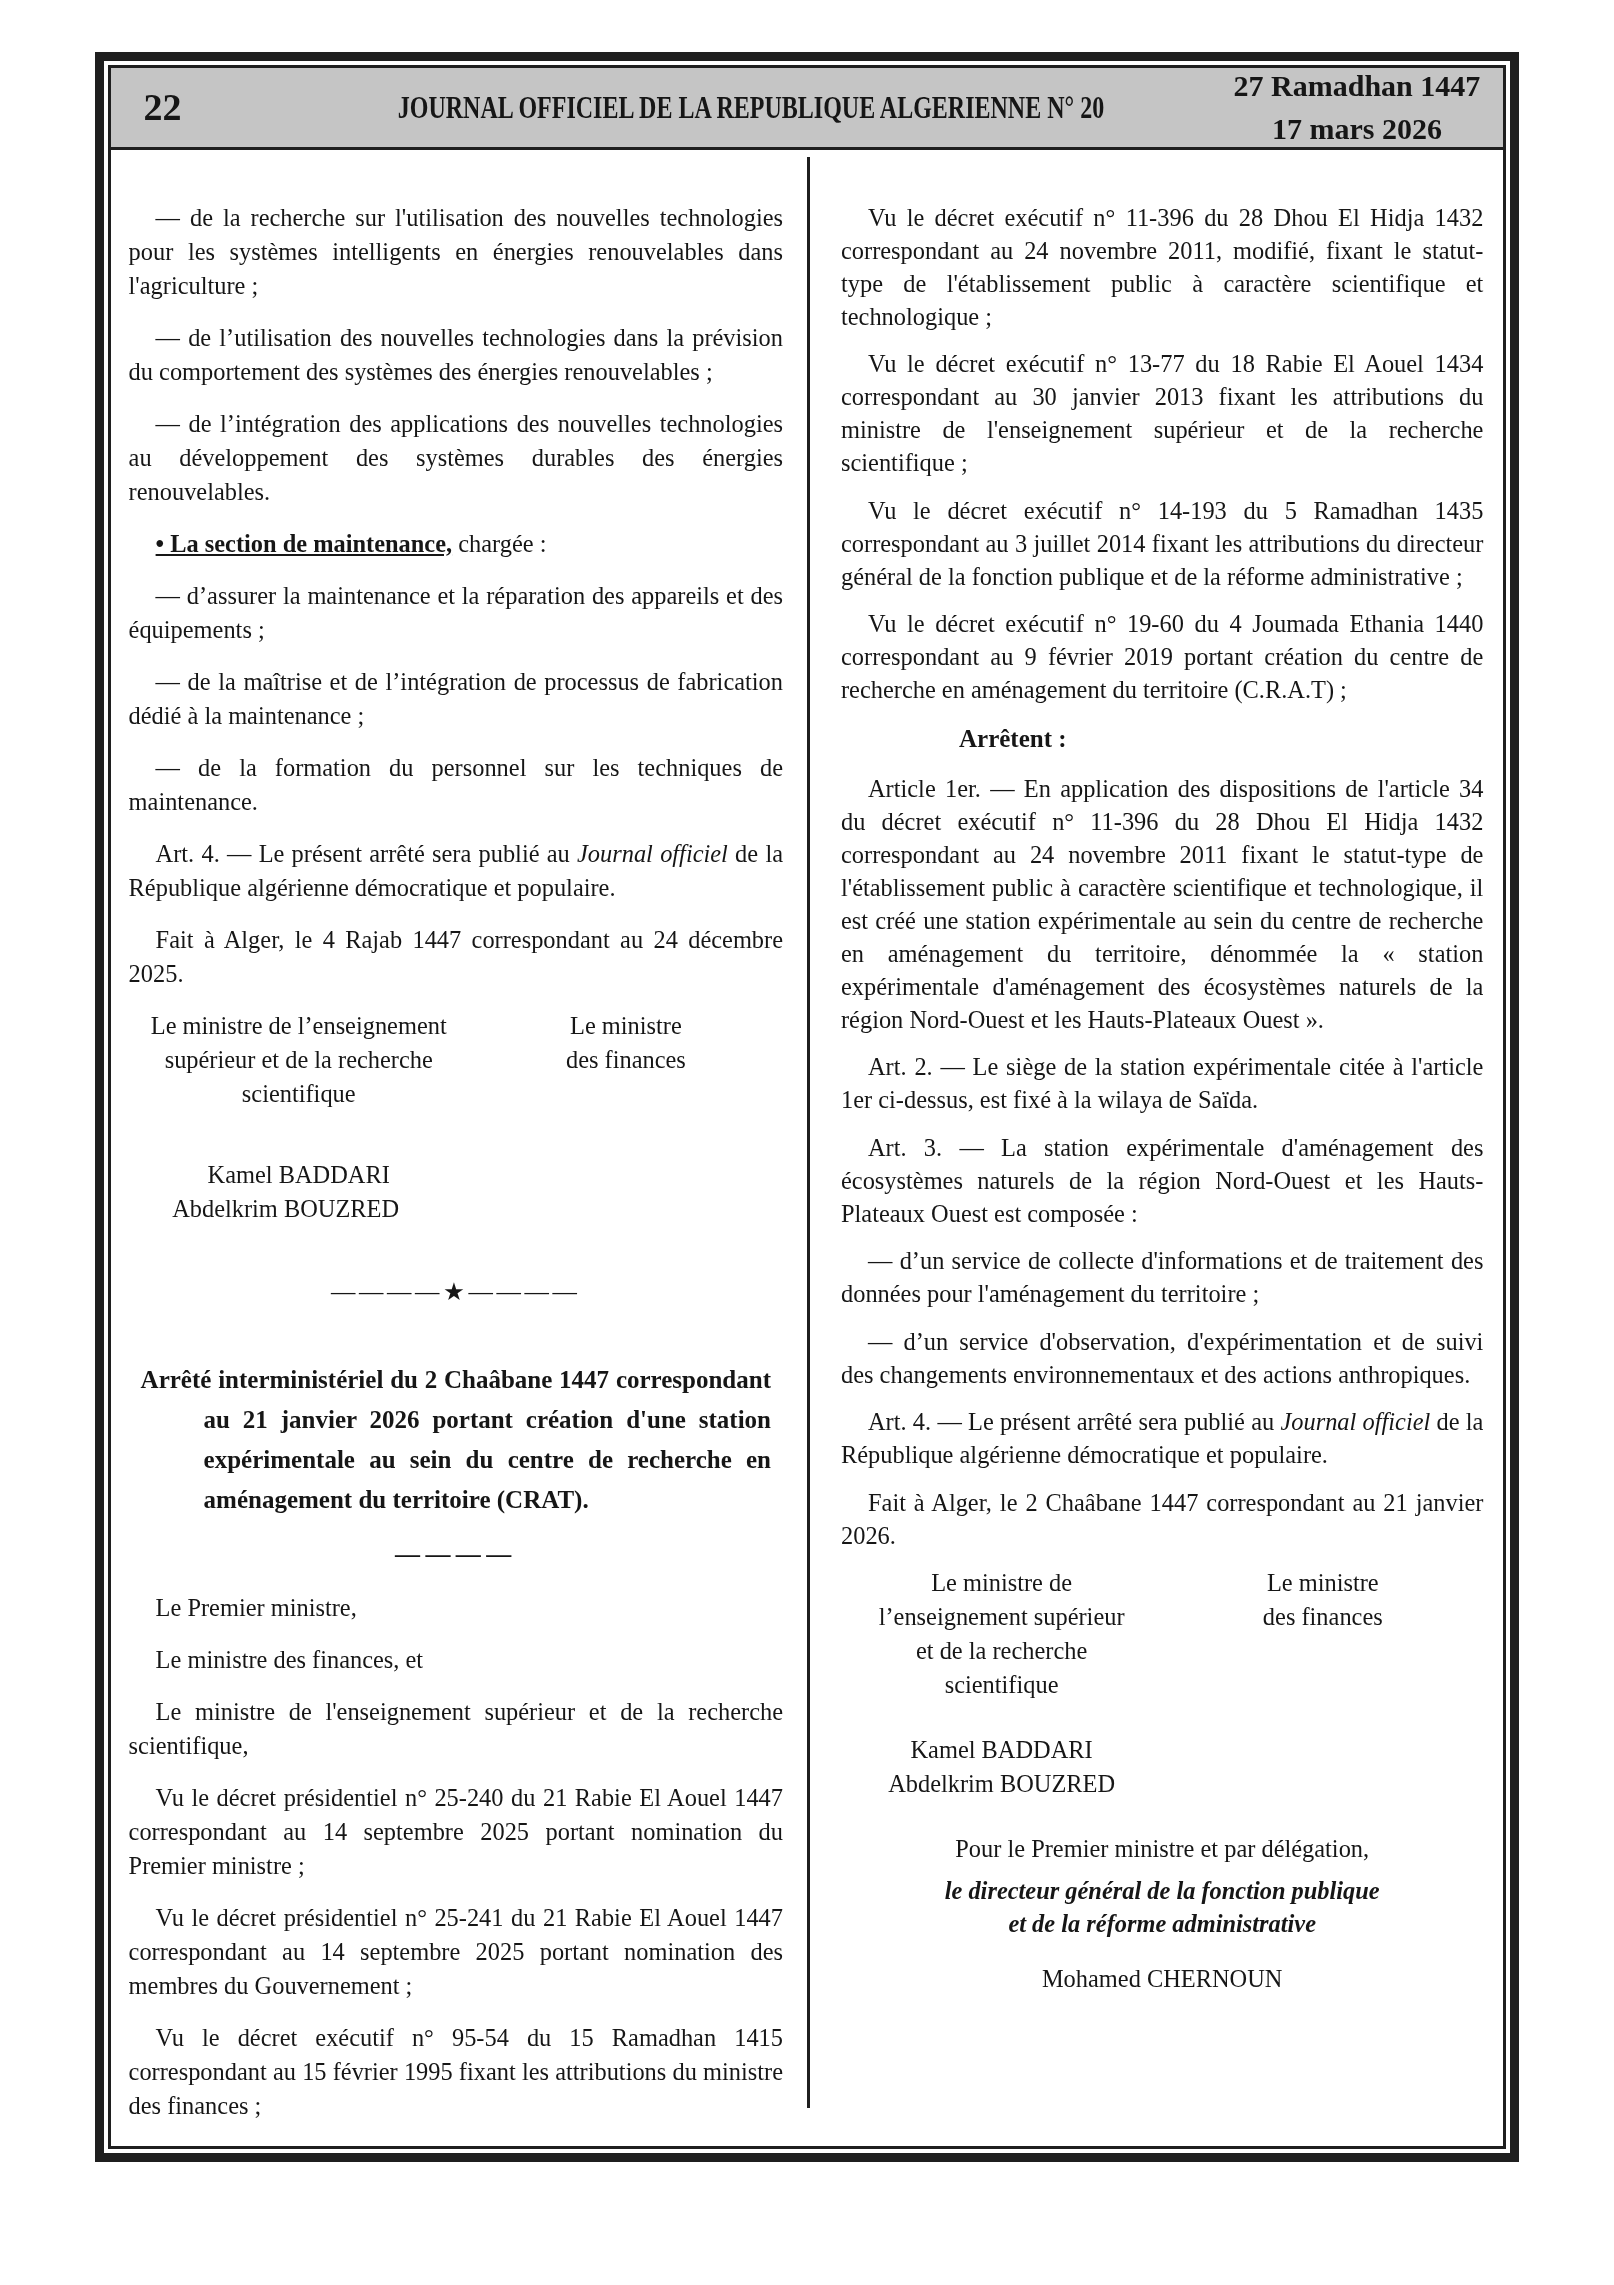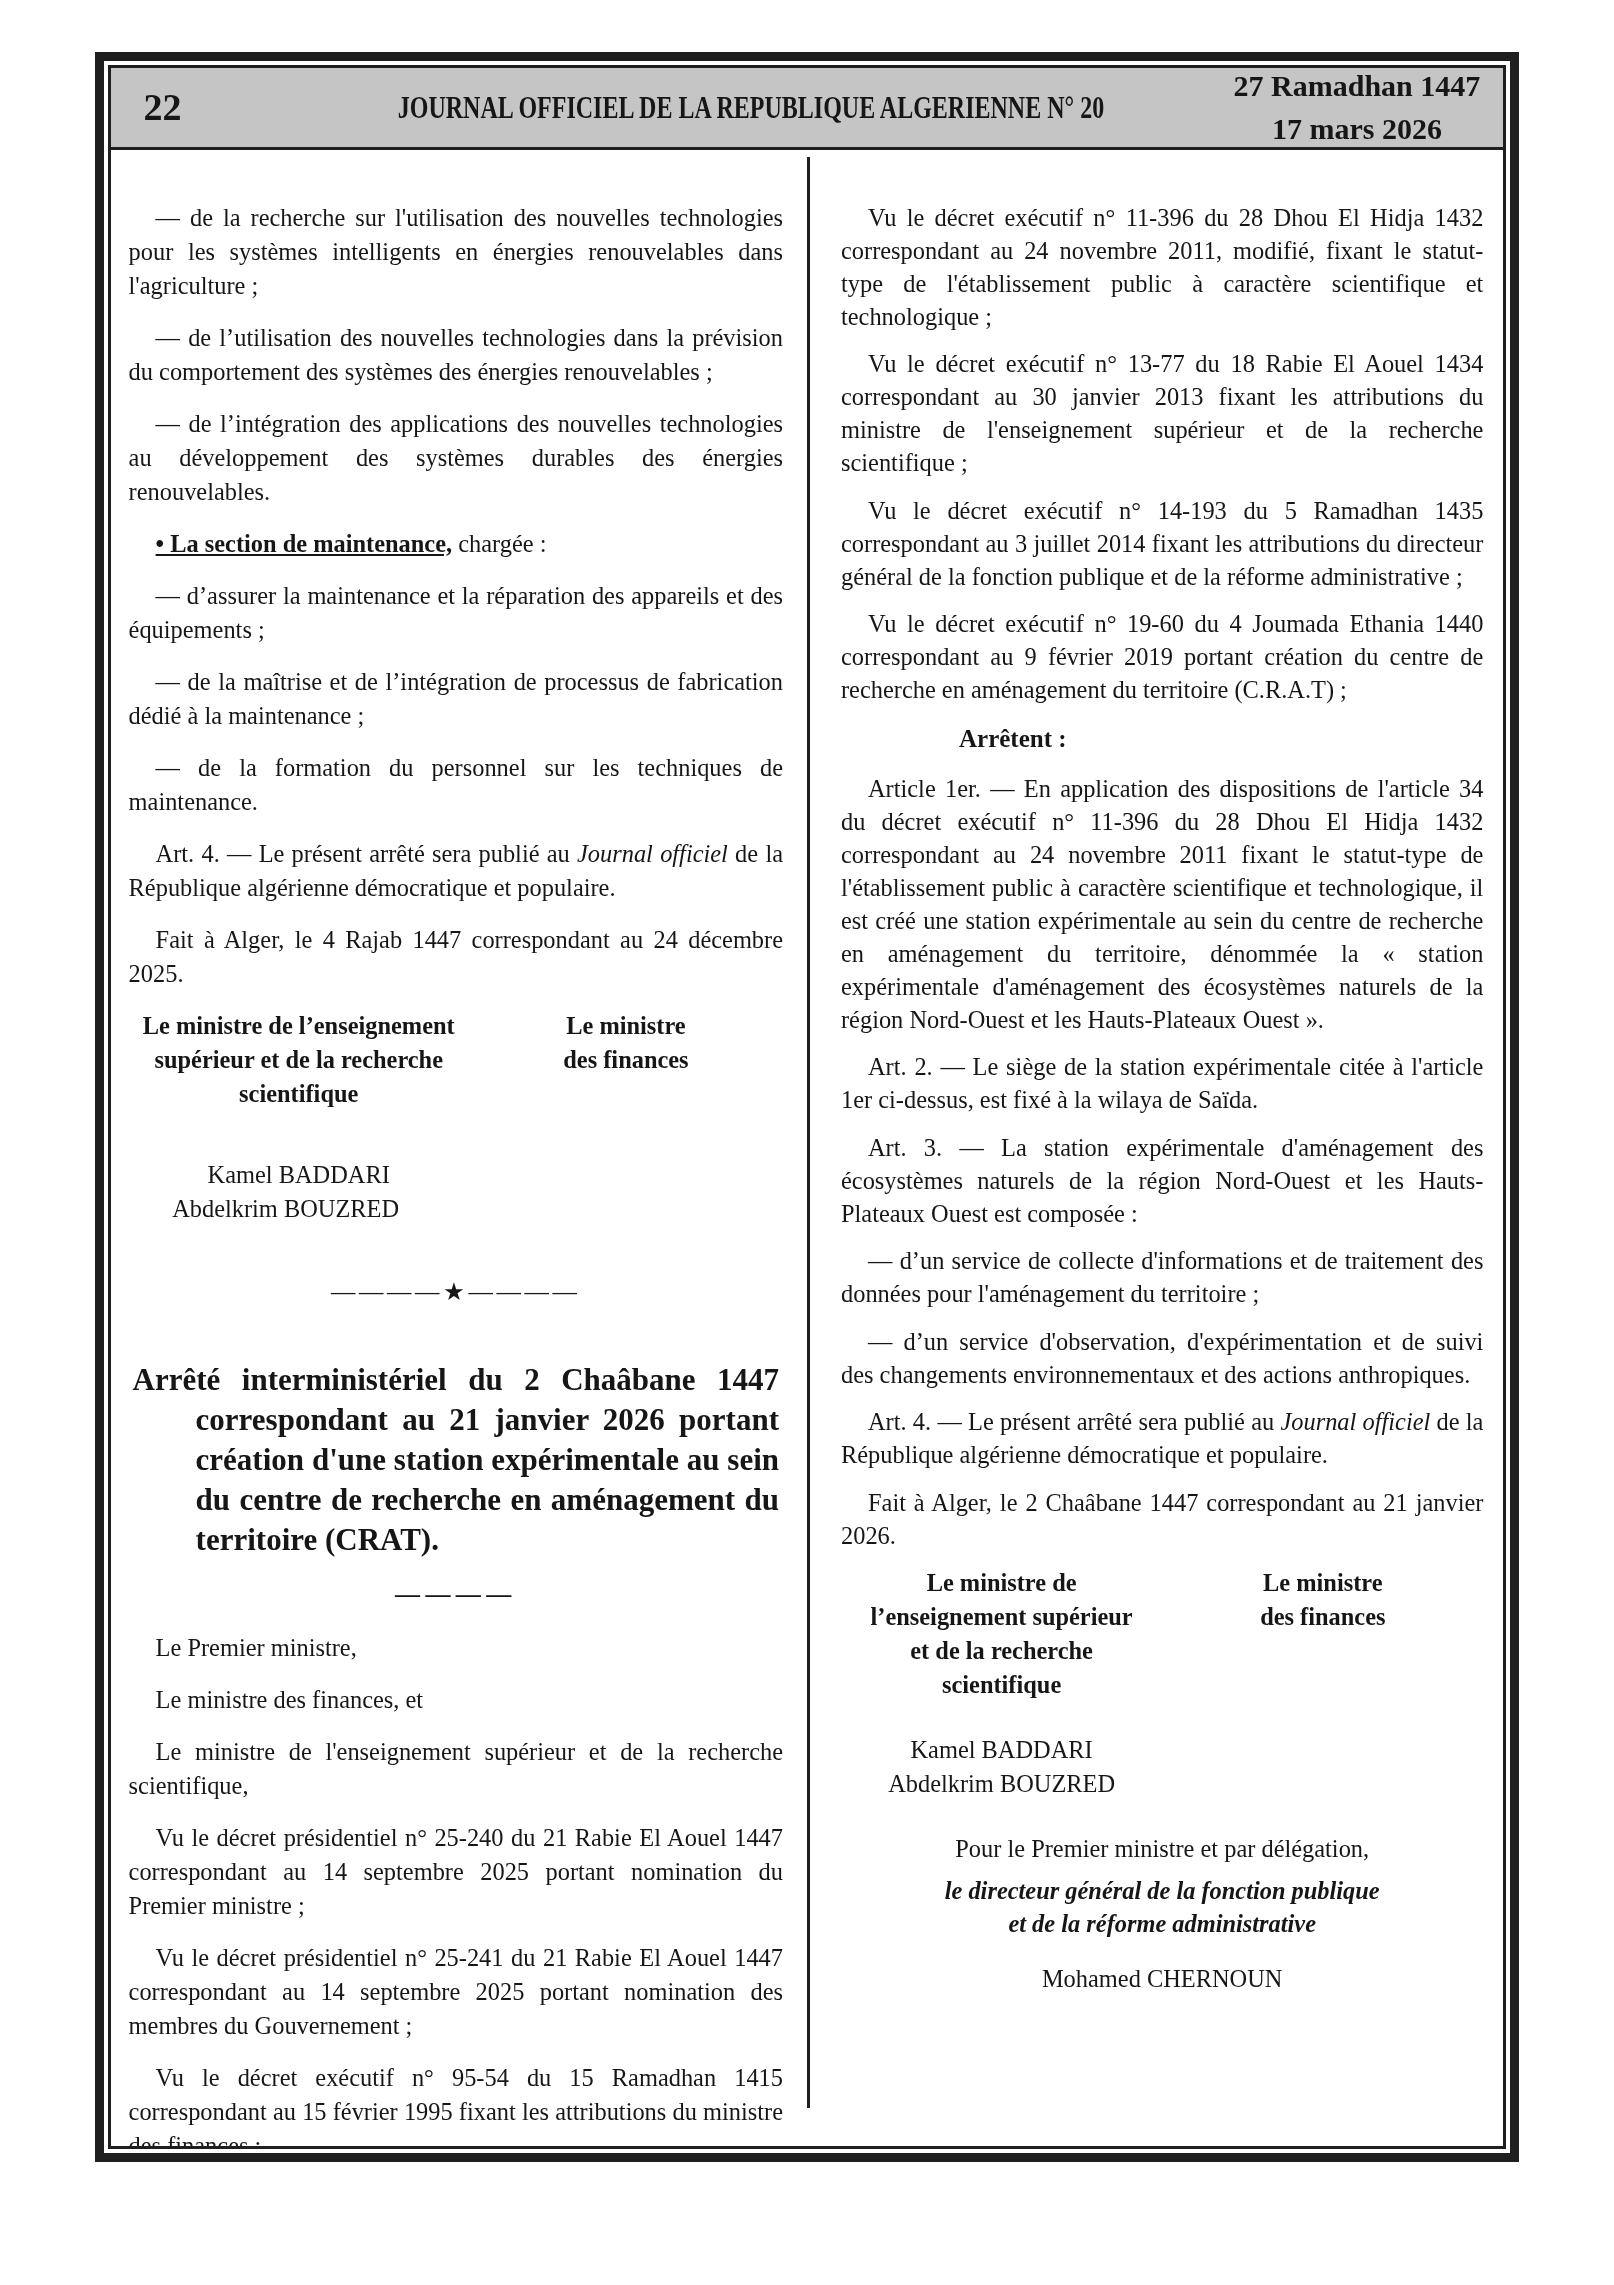--- a/index.html
+++ b/index.html
@@ -35,33 +35,33 @@
   .col-right{padding:51px 20px 0 34px;border-radius:25px;}
   .para{
     margin:0 0 18px;font-size:24.4px;line-height:34px;
     text-align:justify;text-indent:27px;
   }
   .col-right .para{margin-bottom:14.5px;line-height:33px;}
   .plain{text-align:left;}
   .bold{font-weight:bold;text-decoration:underline;}
   .ital{font-style:italic;}
   
-  .sig-roles{display:flex;margin-top:12.7px;font-weight:bold;}
+  .sig-roles{display:flex;margin-top:12.7px;}
   .col-right .sig-roles{margin-top:11px;}
   .sig-names{display:flex;margin-top:47px;flex-direction:column;}
   .col-right .sig-names{margin-top:31px;}
   .sig-cell{text-align:center;font-size:24.4px;line-height:34px;white-space:pre-line;}
   .col-left .cell-a{width:52%;} .col-left .cell-b{width:48%;}
   .col-right .cell-a{width:50%;} .col-right .cell-b{width:50%;}
   
   .sep-star{text-align:center;font-size:24.4px;letter-spacing:3.6px;margin:51px 0 54px;}
   .sep-dash{text-align:center;font-size:25px;font-weight:bold;letter-spacing:5.4px;margin:20px 0 23.5px;}
   
   .decree-title{
-    font-weight:bold;font-size:31px;line-height:40px;margin:4px;
+    font-weight:bold;font-size:25px;line-height:40px;margin:12px;
     text-align:justify;padding-left:63px;text-indent:-63px;
   }
   
   .enacting{font-weight:bold;font-size:25px;line-height:33px;margin:16.3px 0 16.3px 118px;}
   
   .delegation-line{text-align:center;font-size:24.4px;line-height:33px;margin-top:31px;}
   .delegation-role{
     text-align:center;font-size:24.4px;line-height:33px;margin-top:9px;
     font-style:italic;font-weight:bold;white-space:pre-line;
   }

